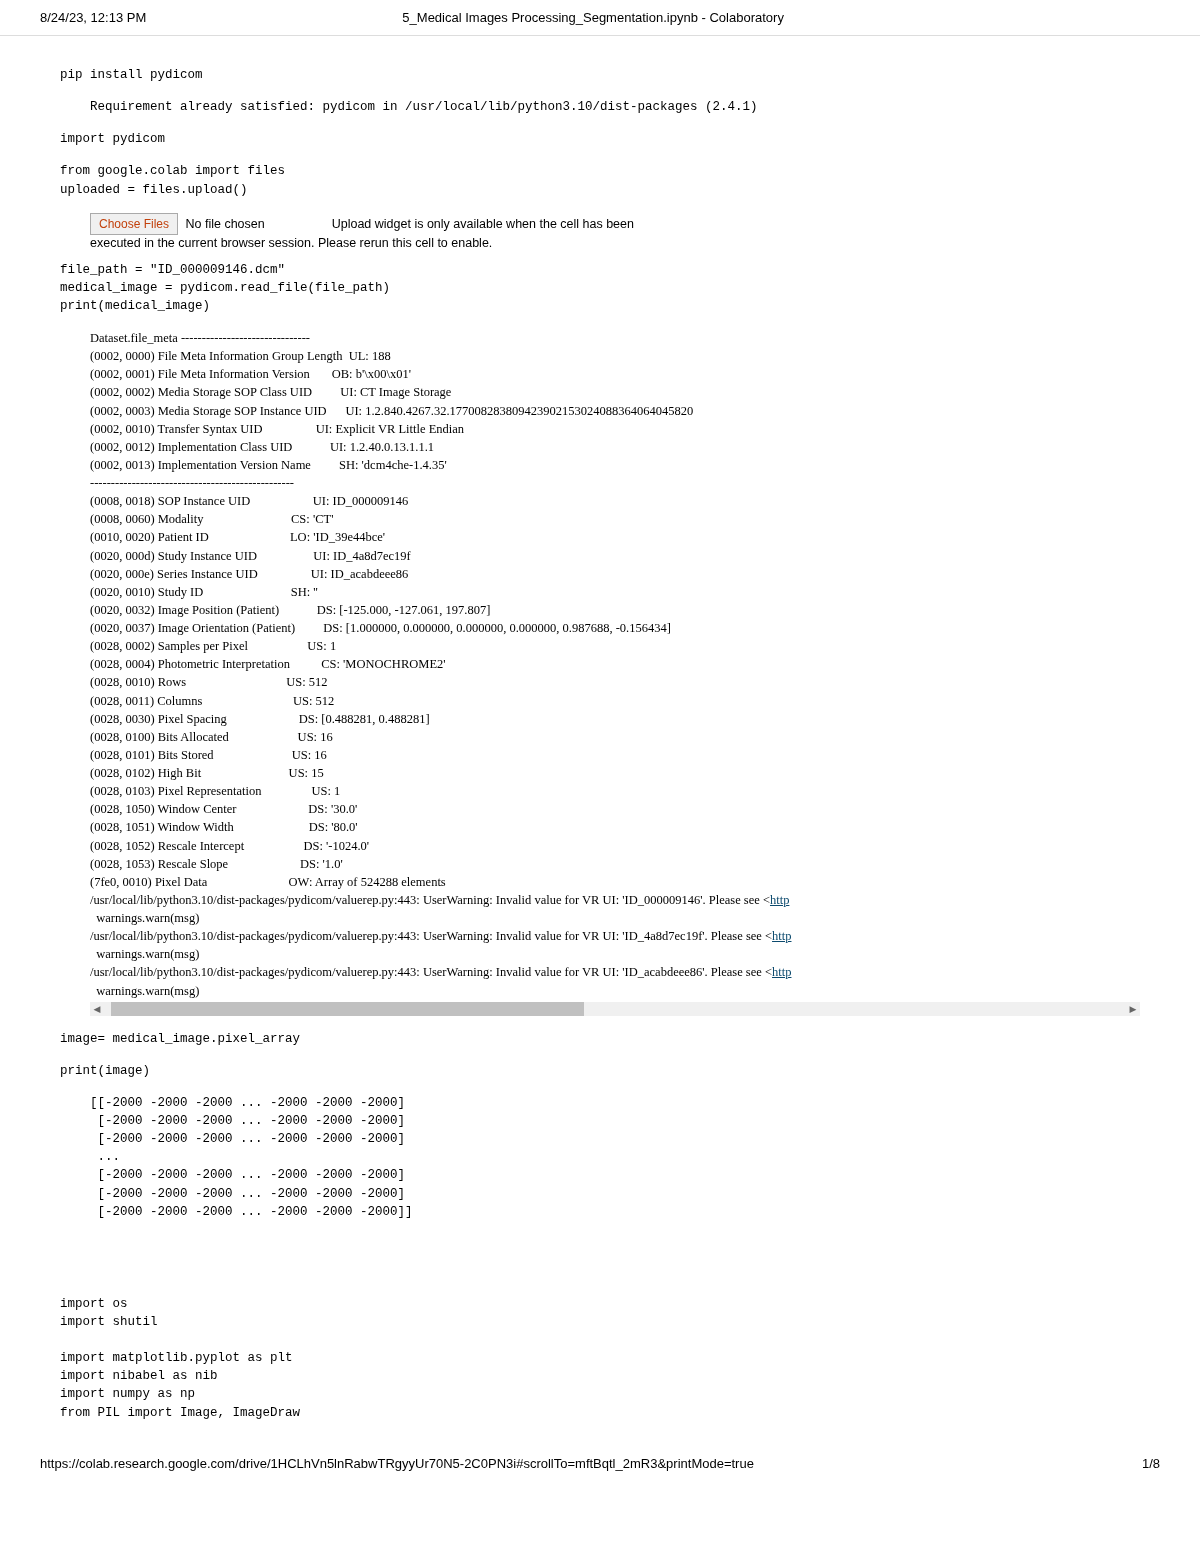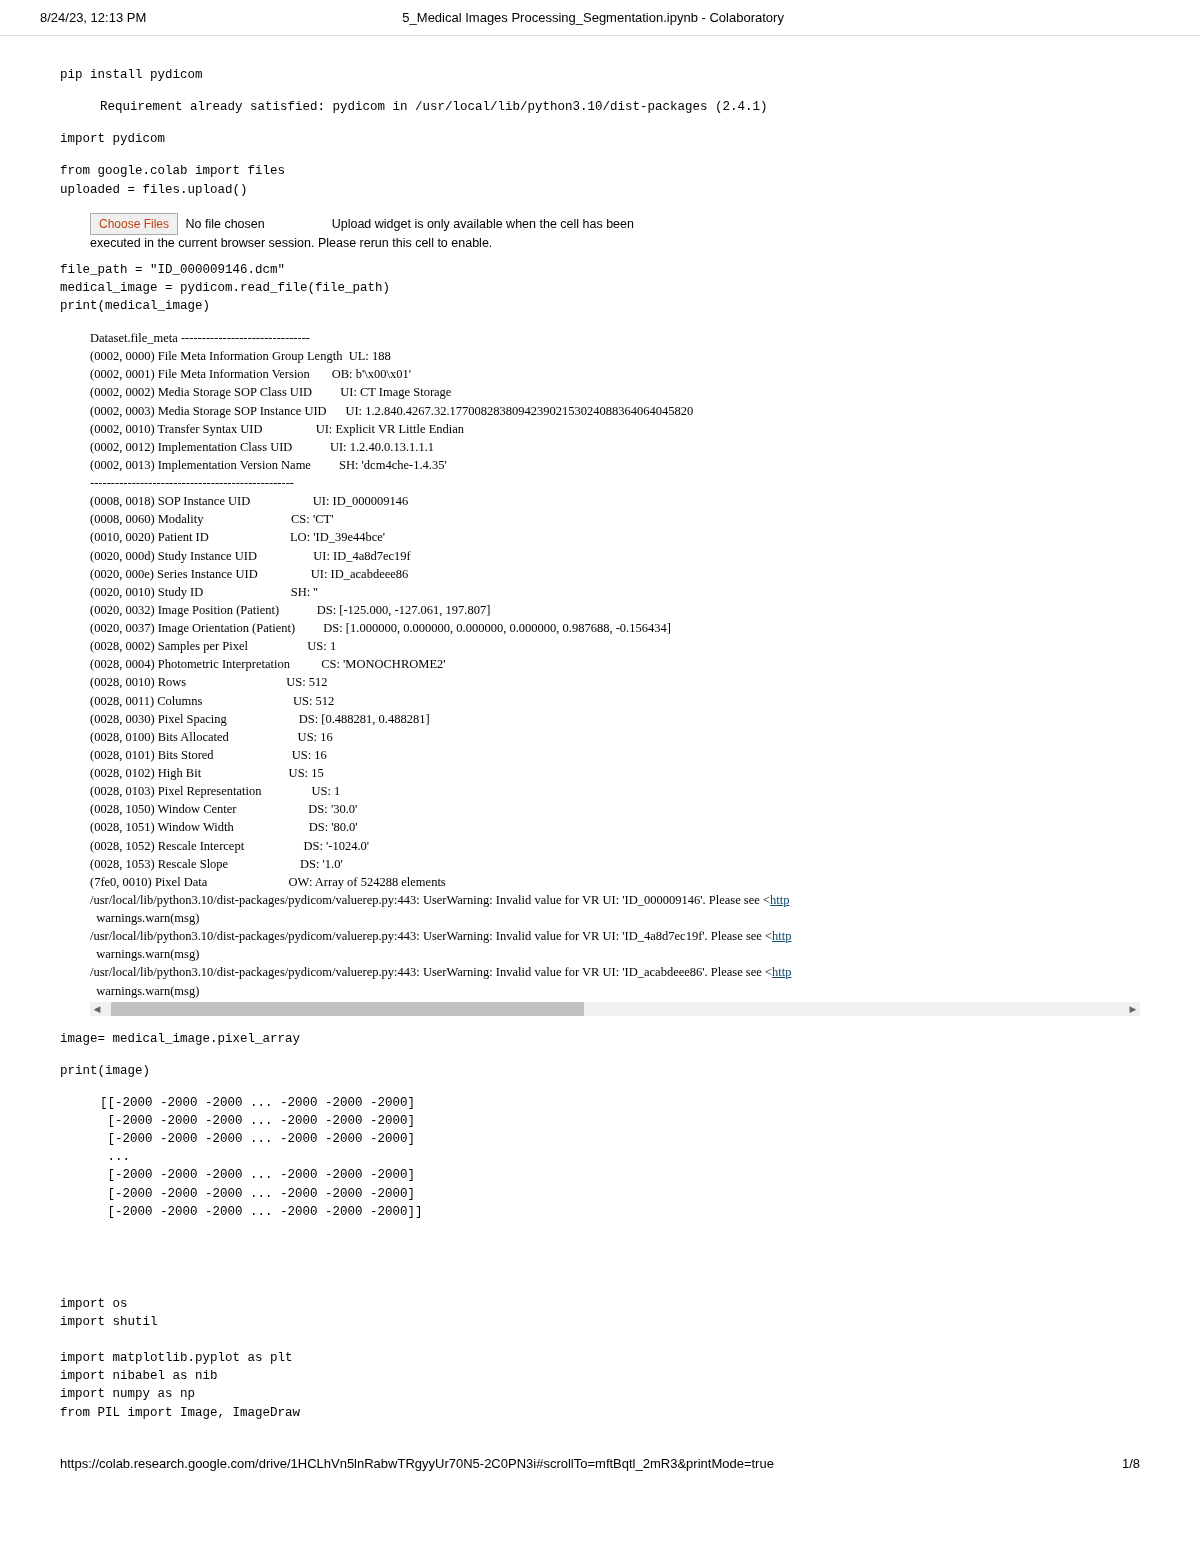--- a/index.html
+++ b/index.html
@@ -23,21 +23,21 @@
     padding: 30px 60px 10px 60px;
   }
   .code-block, .output-block {
     font-family: 'Courier New', monospace;
     font-size: 12.5px;
     white-space: pre;
     line-height: 1.45;
     margin-bottom: 14px;
   }
   .output-block {
-    margin-left: 40px;
+    margin-left: 30px;
   }
   .choose-btn {
     display: inline-block;
     border: 1px solid #aaa;
     background: #f0f0f0;
     color: #c2410c;
     padding: 2px 8px;
     font-size: 12px;
     margin-right: 4px;
   }
@@ -84,21 +84,21 @@
     align-items: center;
     justify-content: center;
     font-size: 9px;
     color: #666;
   }
   .scrollbar-arrow.left { left: 0; }
   .scrollbar-arrow.right { right: 0; }
   .footer {
     display: flex;
     justify-content: space-between;
-    padding: 10px 60px;
+    padding: 10px 40px;
     font-size: 13px;
     position: relative;
   }
   .footer-url { word-break: break-all; }
 </style>
 </head>
 <body>
 
 <div class="header">
   <div>8/24/23, 12:13 PM</div>

